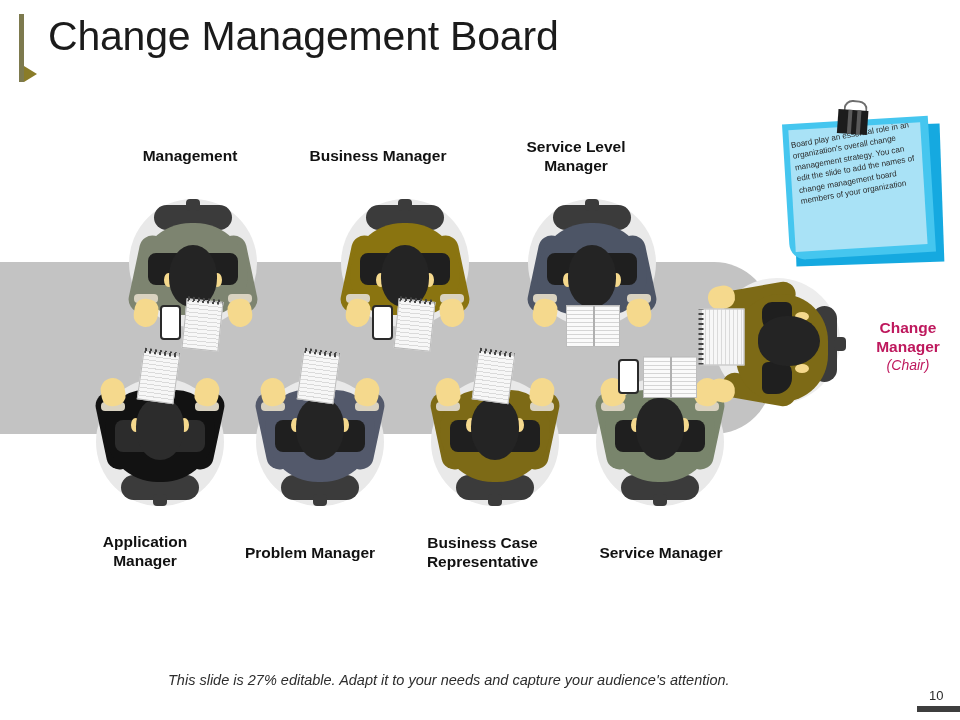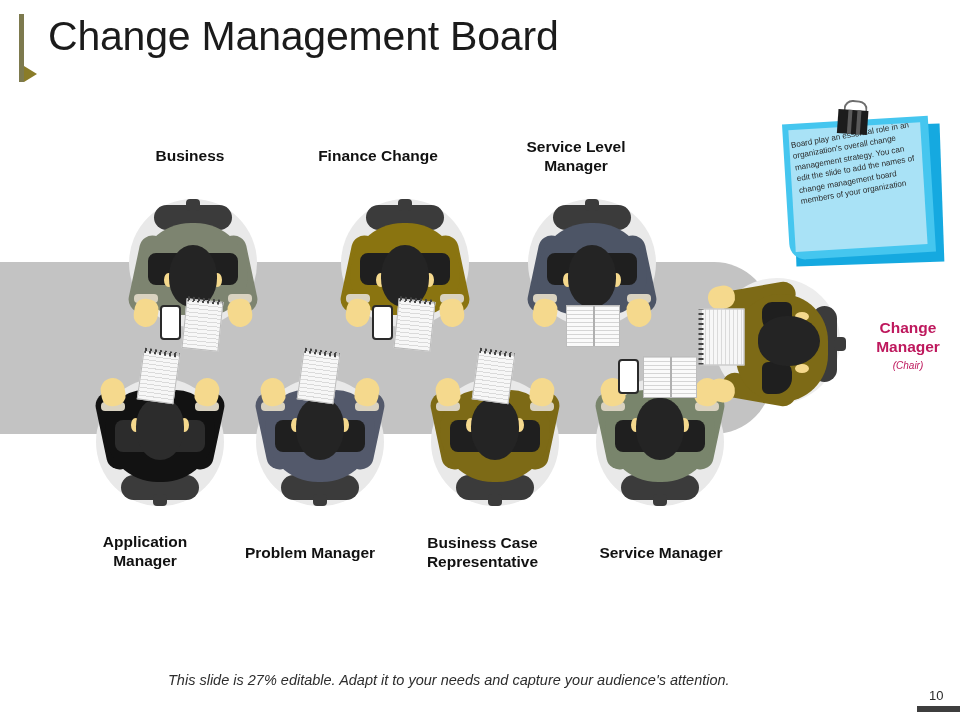--- a/index.html
+++ b/index.html
@@ -41,21 +41,21 @@
   
   .lbl{
     position:absolute;text-align:center;
     font-size:15.5px;font-weight:bold;color:#111;
     line-height:19px;
   }
   .lbl-chair{
     position:absolute;text-align:center;
     font-size:15.5px;font-weight:bold;color:#be185d;line-height:19px;
   }
-  .lbl-chair .sub{font-weight:normal;font-style:italic;font-size:10px;display:block;}
+  .lbl-chair .sub{font-weight:normal;font-style:italic;font-size:14px;display:block;}
 
   
   .fig{position:absolute;width:150px;height:155px;}
   .fig .chair-circle{
     position:absolute;left:11px;top:4px;width:128px;height:128px;
     border-radius:50%;background:#e9e9e9;
   }
   .fig .chair-back{
     position:absolute;left:36px;top:10px;width:78px;height:25px;
     background:#3b3b3b;border-radius:13px;
@@ -221,22 +221,22 @@
 <body>
 
 <div class="slide">
 
   <div class="title-accent"></div>
   <div class="title-tri"></div>
   <div class="title">Change Management Board</div>
 
   <div class="table-band"></div>
 
-  <div class="lbl" style="left:110px;top:146px;width:160px;">Business</div>
-  <div class="lbl" style="left:273px;top:146px;width:210px;">Finance Change</div>
+  <div class="lbl" style="left:110px;top:146px;width:160px;">Management</div>
+  <div class="lbl" style="left:273px;top:146px;width:210px;">Business Manager</div>
   <div class="lbl" style="left:500px;top:137px;width:152px;">Service Level Manager</div>
 
   <div class="fig" style="left:118px;top:195px;">
     <div class="chair-circle"></div>
     <div class="chair-back"></div>
     <div class="chair-knob"></div>
     <div class="arm l" style="background:#7d8470;"></div>
     <div class="arm r" style="background:#7d8470;"></div>
     <div class="body" style="background:#7d8470;"></div>
     <div class="shoulder l"></div>

